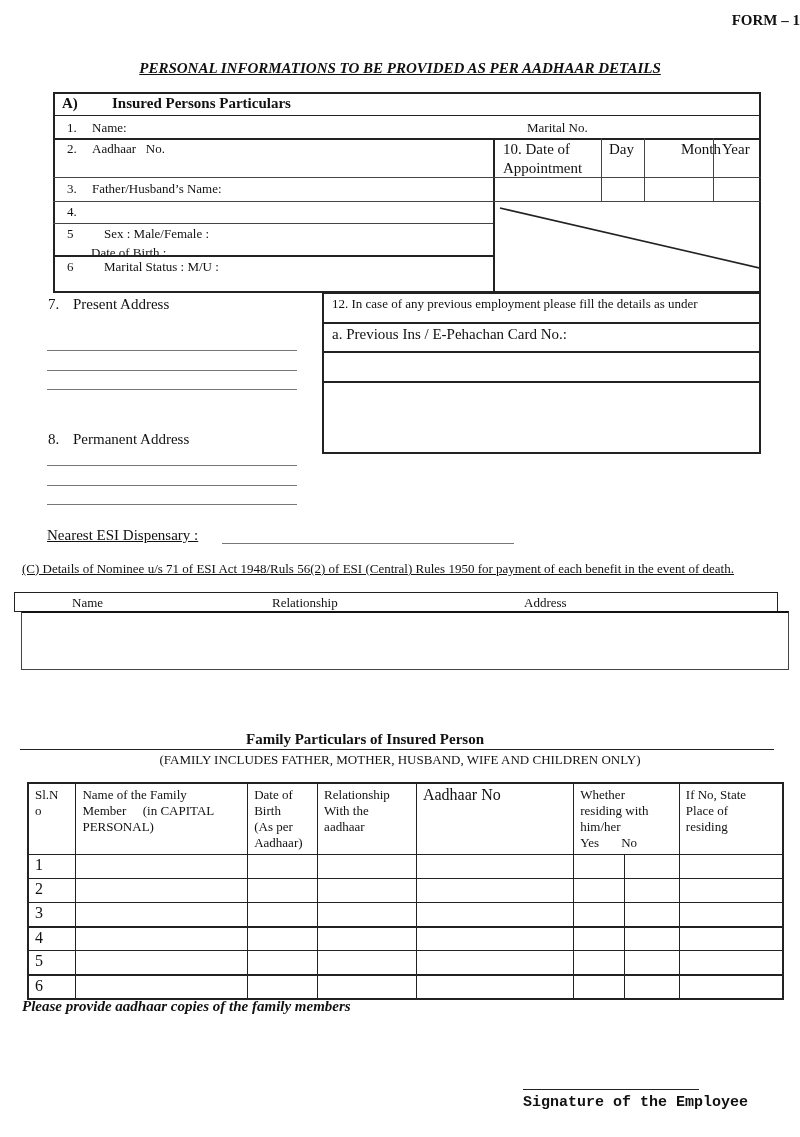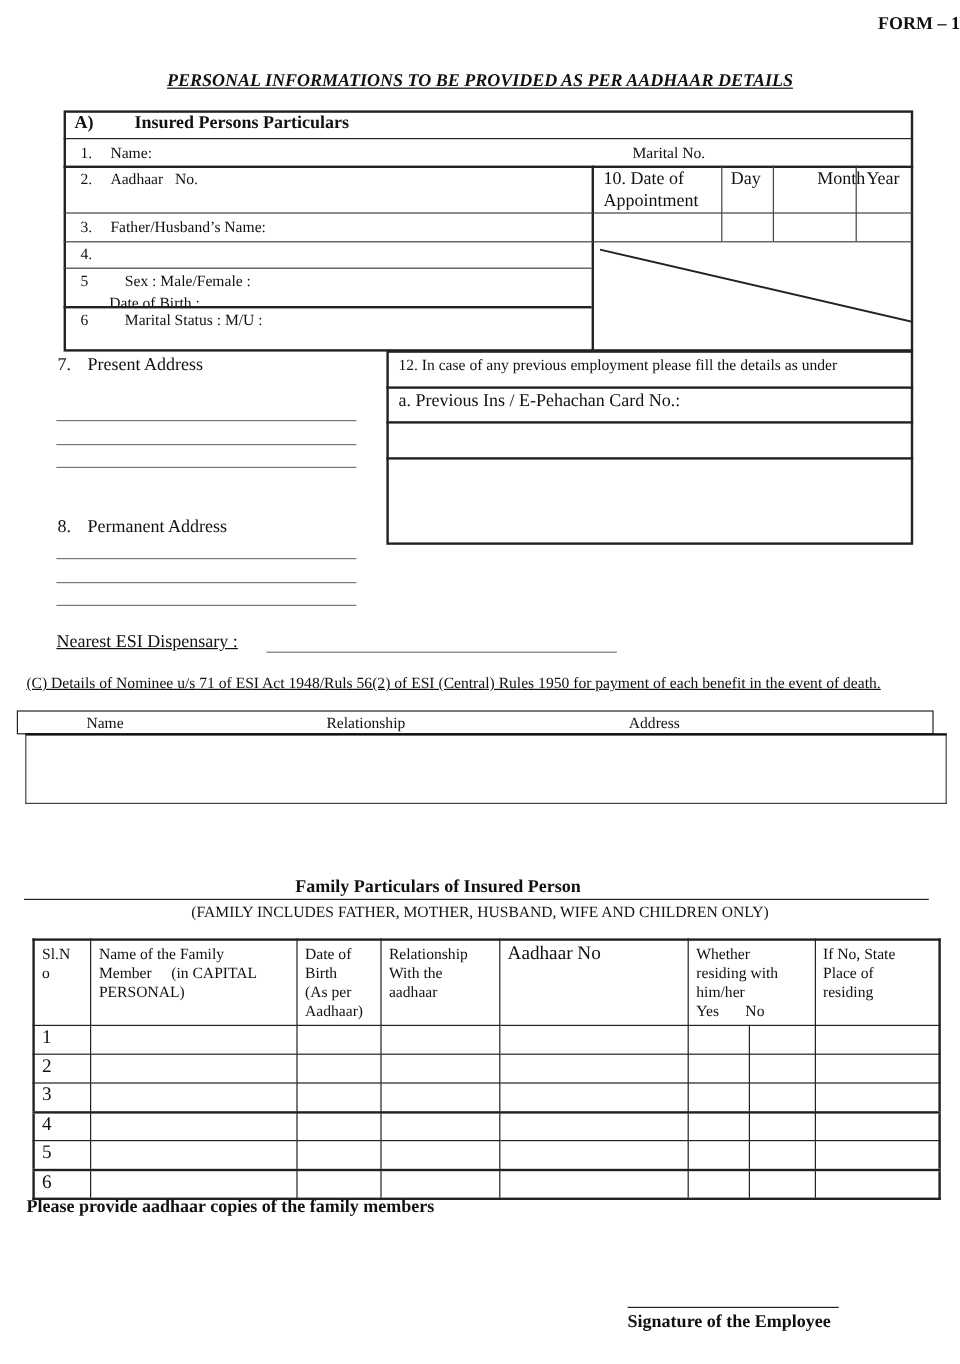--- a/index.html
+++ b/index.html
@@ -194,16 +194,16 @@
         <td></td>
         <td></td>
         <td></td>
         <td class="yes"></td>
         <td></td>
         <td></td>
   </tr>
 </tbody>
   </table>
 
-<div class="t s15 b" style="left:22px; top:998px; ">Please provide aadhaar copies of the family members</div>
+<div class="t s15 b" style="left:22px; top:998px; font-style:italic;">Please provide aadhaar copies of the family members</div>
 
 <div class="abs" style="left:523px; top:1089px; width:176px; height:0; border-top:1.5px solid #222;"></div>
-<div class="t s15 b" style="left:523px; top:1094px;">Signature of the Employee</div>
+<div class="t s15 b" style="left:523px; top:1094px;font-family:Liberation Mono, monospace;">Signature of the Employee</div>
 
 </body></html>

